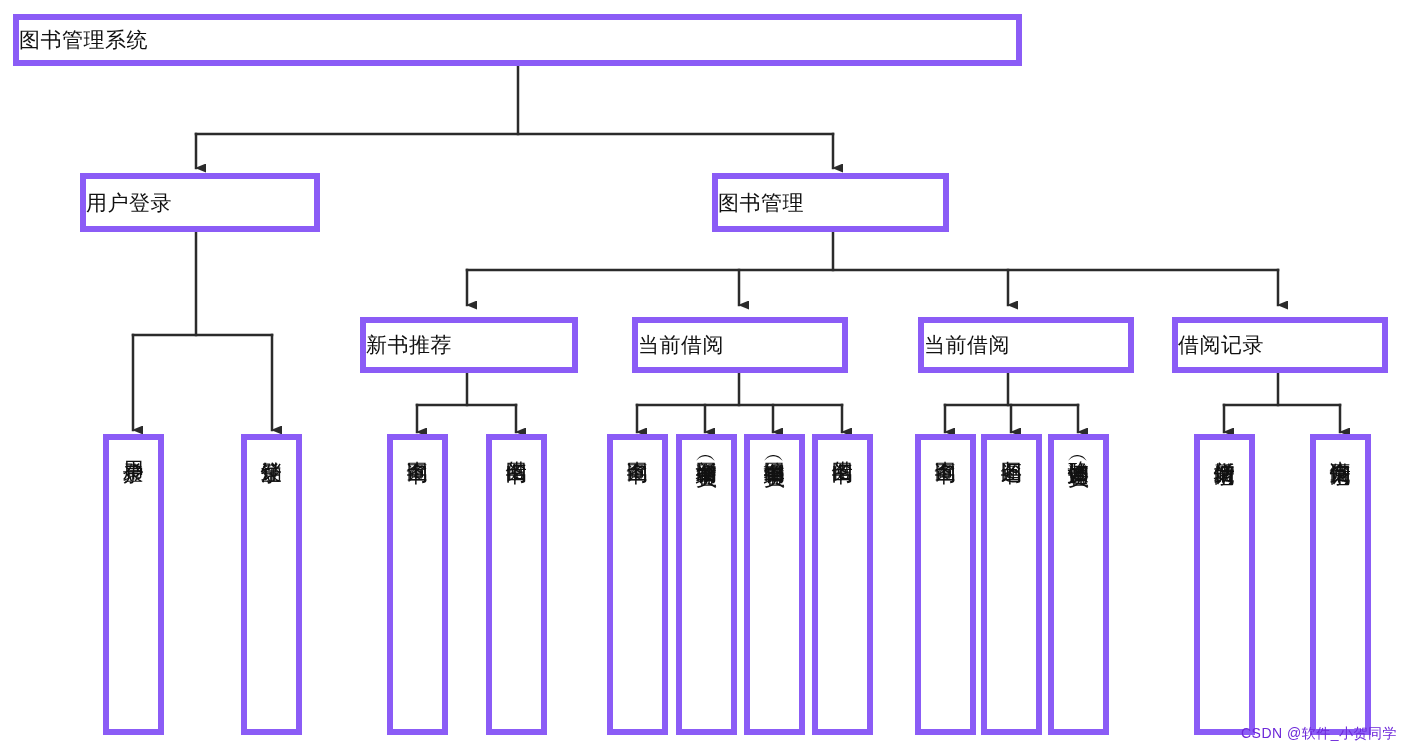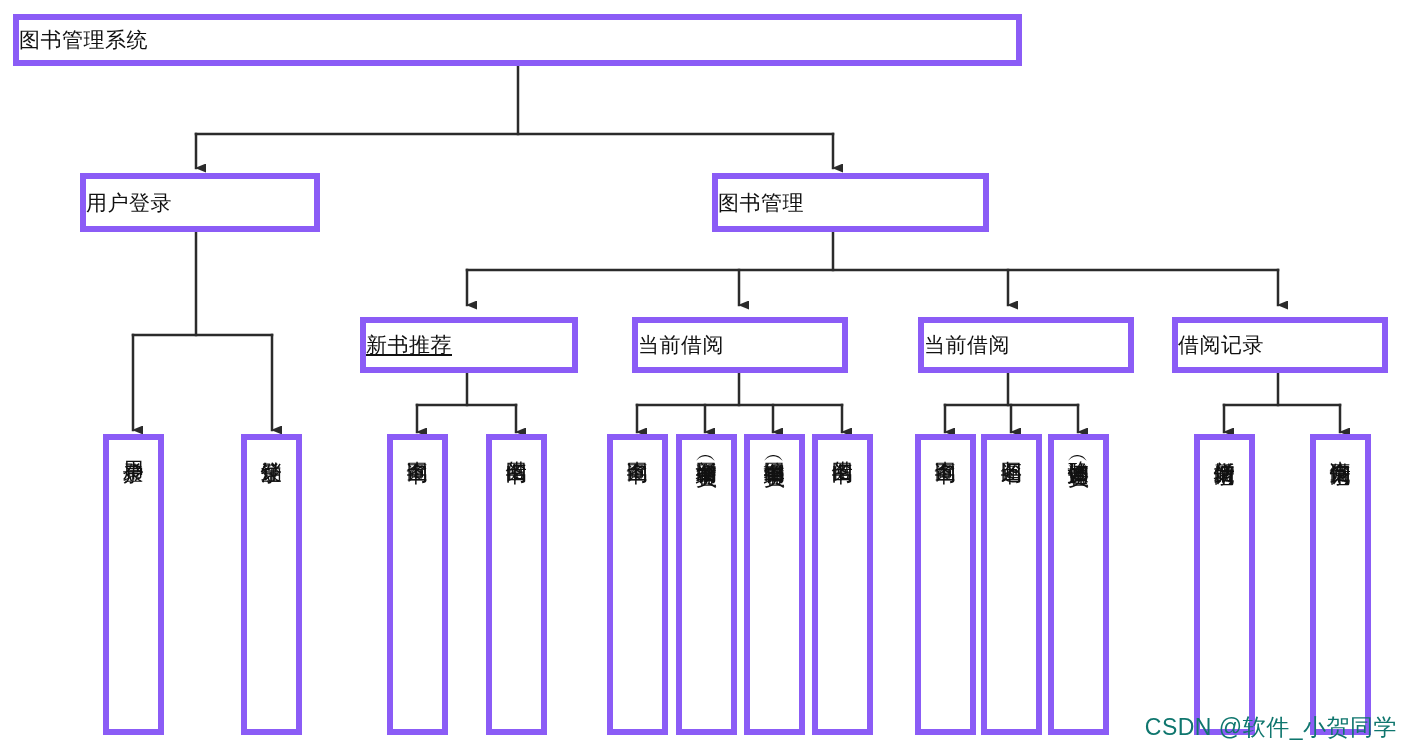--- a/index.html
+++ b/index.html
@@ -49,22 +49,22 @@
     padding: 4px 0;
   }
   .node-label {
     display: block;
     white-space: nowrap;
   }
   #watermark {
     position: absolute;
     right: 8px;
     bottom: 4px;
-    font-size: 23px;
-    color: #0f766e;
+    font-size: 14px;
+    color: #6d28d9;
     letter-spacing: 0.5px;
     white-space: nowrap;
     pointer-events: none;
   }
 </style>
 </head>
 <body>
 
 <div id="diagram-root">
 
@@ -121,25 +121,25 @@
     </g>
   </svg>
 
   <div class="node horiz" style="left:13px; top:14px; width:1009px; height:52px;">
     <span class="node-label">图书管理系统</span>
   </div>
 
   <div class="node horiz" style="left:80px; top:173px; width:240px; height:59px;">
     <span class="node-label">用户登录</span>
   </div>
-  <div class="node horiz" style="left:712px; top:173px; width:277px; height:59px;">
+  <div class="node horiz" style="left:712px; top:173px; width:237px; height:59px;">
     <span class="node-label">图书管理</span>
   </div>
 
-  <div class="node horiz" style="left:360px; top:317px; width:218px; height:56px;text-decoration:underline;">
+  <div class="node horiz" style="left:360px; top:317px; width:218px; height:56px;">
     <span class="node-label">新书推荐</span>
   </div>
   <div class="node horiz" style="left:632px; top:317px; width:216px; height:56px;">
     <span class="node-label">当前借阅</span>
   </div>
   <div class="node horiz" style="left:902px; top:317px; width:216px; height:56px;margin-left:16px;">
     <span class="node-label">当前借阅</span>
   </div>
   <div class="node horiz" style="left:1172px; top:317px; width:216px; height:56px;">
     <span class="node-label">借阅记录</span>

